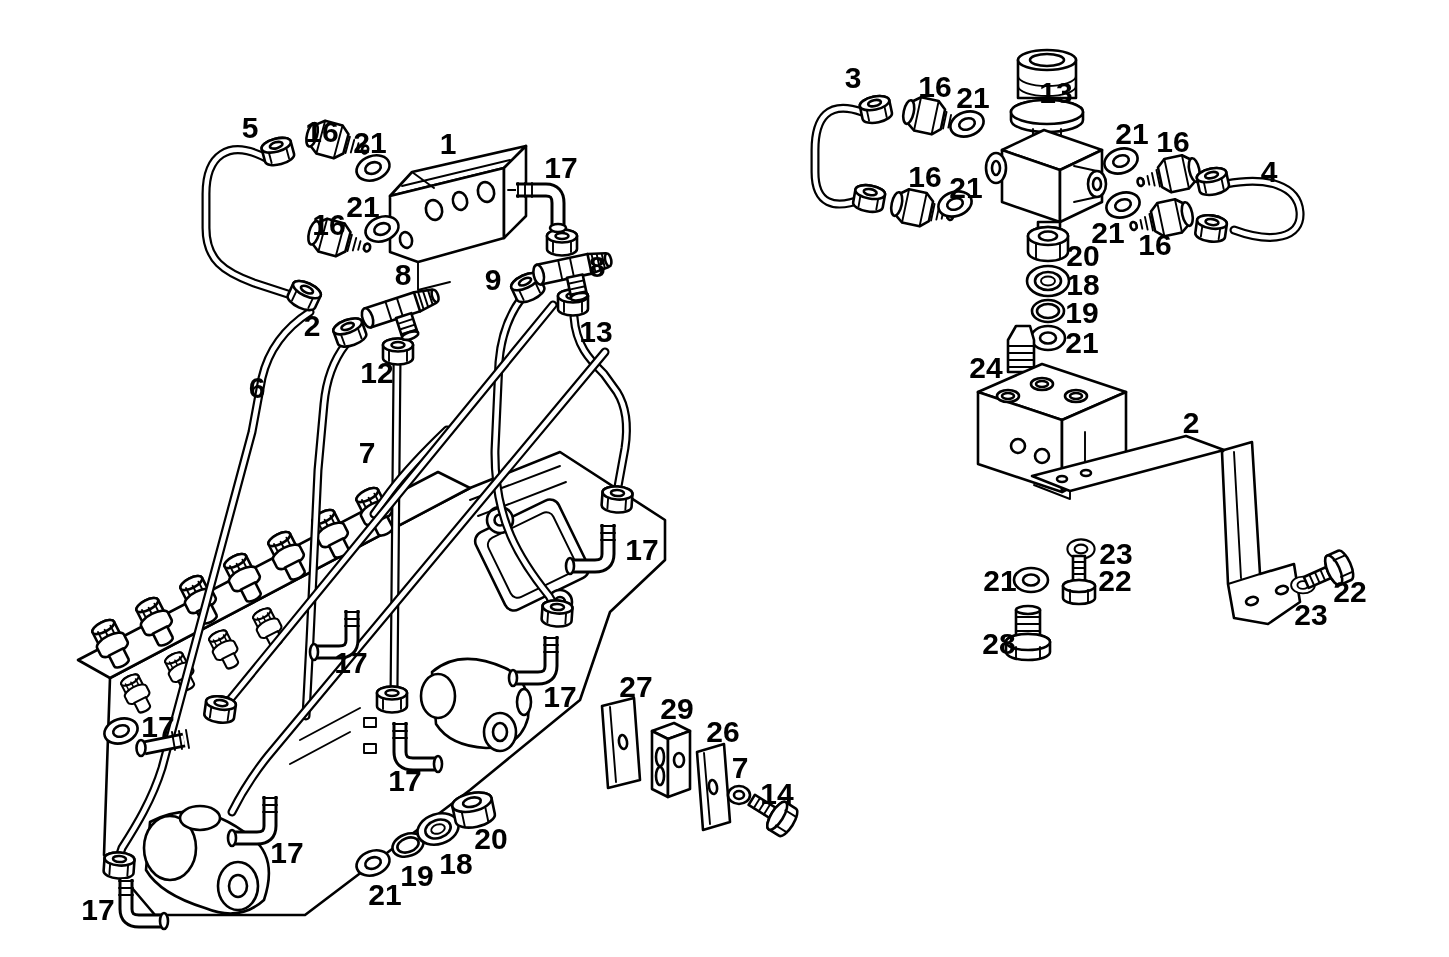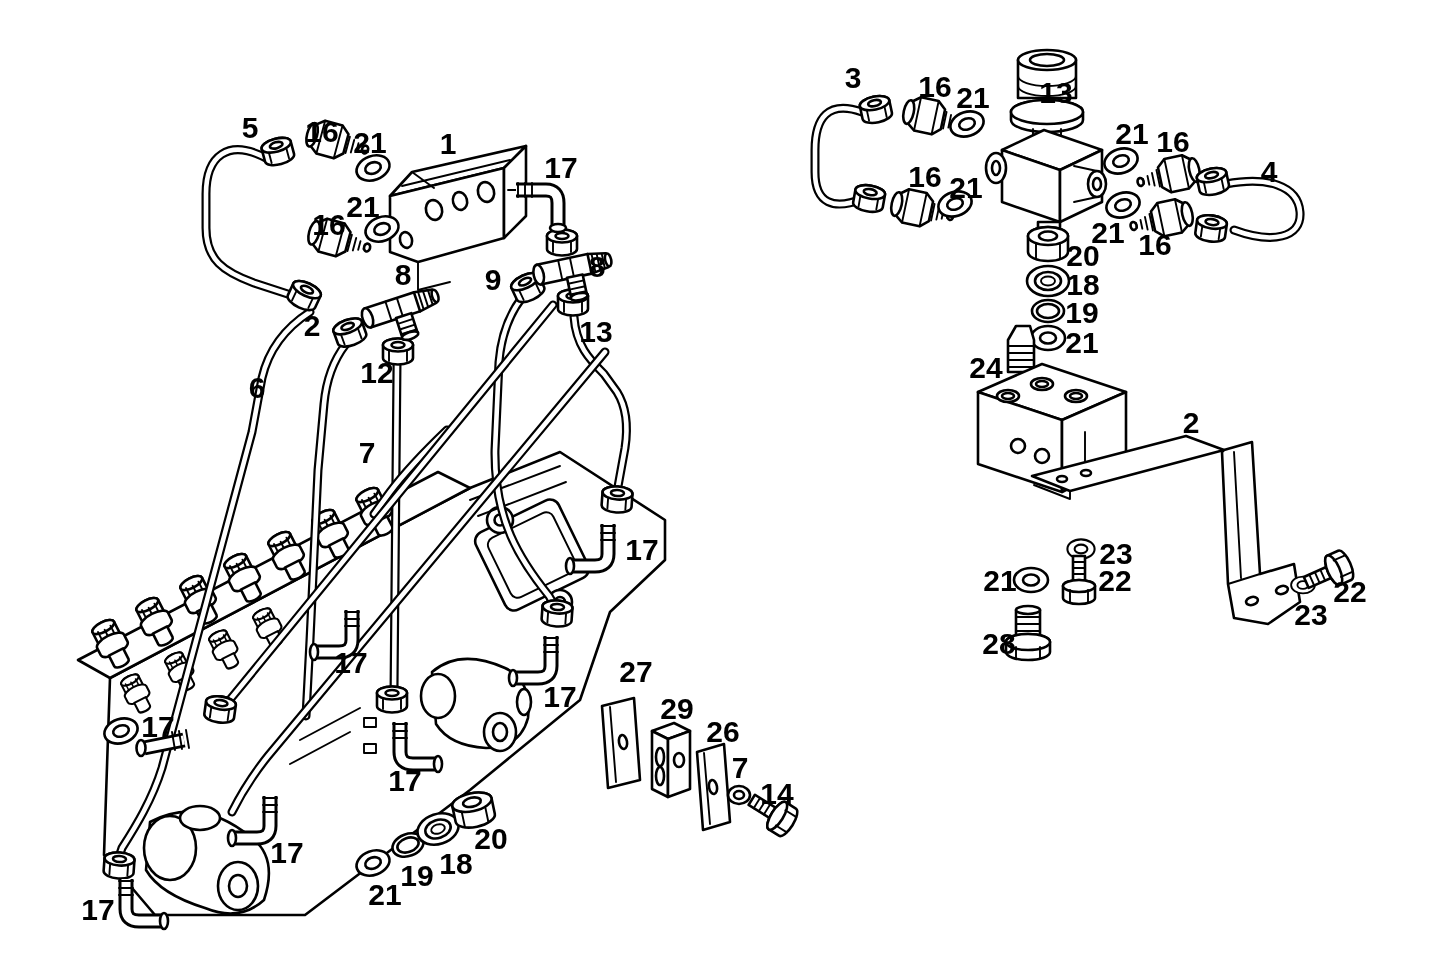--- a/index.html
+++ b/index.html
@@ -372,21 +372,21 @@
       <span class="callout" style="left: 351px; top: 663px; color: rgb(0, 0, 0);">17</span>
       <span class="callout" style="left: 560px; top: 697px; color: rgb(0, 0, 0);">17</span>
       <span class="callout" style="left: 158px; top: 727px; color: rgb(0, 0, 0);">17</span>
       <span class="callout" style="left: 405px; top: 781px; color: rgb(0, 0, 0);">17</span>
       <span class="callout" style="left: 287px; top: 853px; color: rgb(0, 0, 0);">17</span>
       <span class="callout" style="left: 98px; top: 910px; color: rgb(0, 0, 0);">17</span>
       <span class="callout" style="left: 385px; top: 895px; color: rgb(0, 0, 0);">21</span>
       <span class="callout" style="left: 417px; top: 876px; color: rgb(0, 0, 0);">19</span>
       <span class="callout" style="left: 456px; top: 864px; color: rgb(0, 0, 0);">18</span>
       <span class="callout" style="left: 491px; top: 839px; color: rgb(0, 0, 0);">20</span>
-      <span class="callout" style="left: 636px; top: 672px; color: rgb(0, 0, 0);">27</span>
+      <span class="callout" style="left: 636px; top: 687px; color: rgb(0, 0, 0);">27</span>
       <span class="callout" style="left: 677px; top: 709px; color: rgb(0, 0, 0);">29</span>
       <span class="callout" style="left: 723px; top: 732px; color: rgb(0, 0, 0); text-align: right;">26</span>
       <span class="callout" style="left: 740px; top: 768px; color: rgb(0, 0, 0);">7</span>
       <span class="callout" style="left: 777px; top: 794px; color: rgb(0, 0, 0); text-align: right;">14</span>
       <span class="callout" style="left: 853px; top: 78px; color: rgb(0, 0, 0);">3</span>
       <span class="callout" style="left: 935px; top: 87px; color: rgb(0, 0, 0);">16</span>
       <span class="callout" style="left: 973px; top: 98px; color: rgb(0, 0, 0);">21</span>
       <span class="callout" style="left: 1056px; top: 93px; color: rgb(0, 0, 0);">13</span>
       <span class="callout" style="left: 1132px; top: 134px; color: rgb(0, 0, 0);">21</span>
       <span class="callout" style="left: 1173px; top: 142px; color: rgb(0, 0, 0);">16</span>

